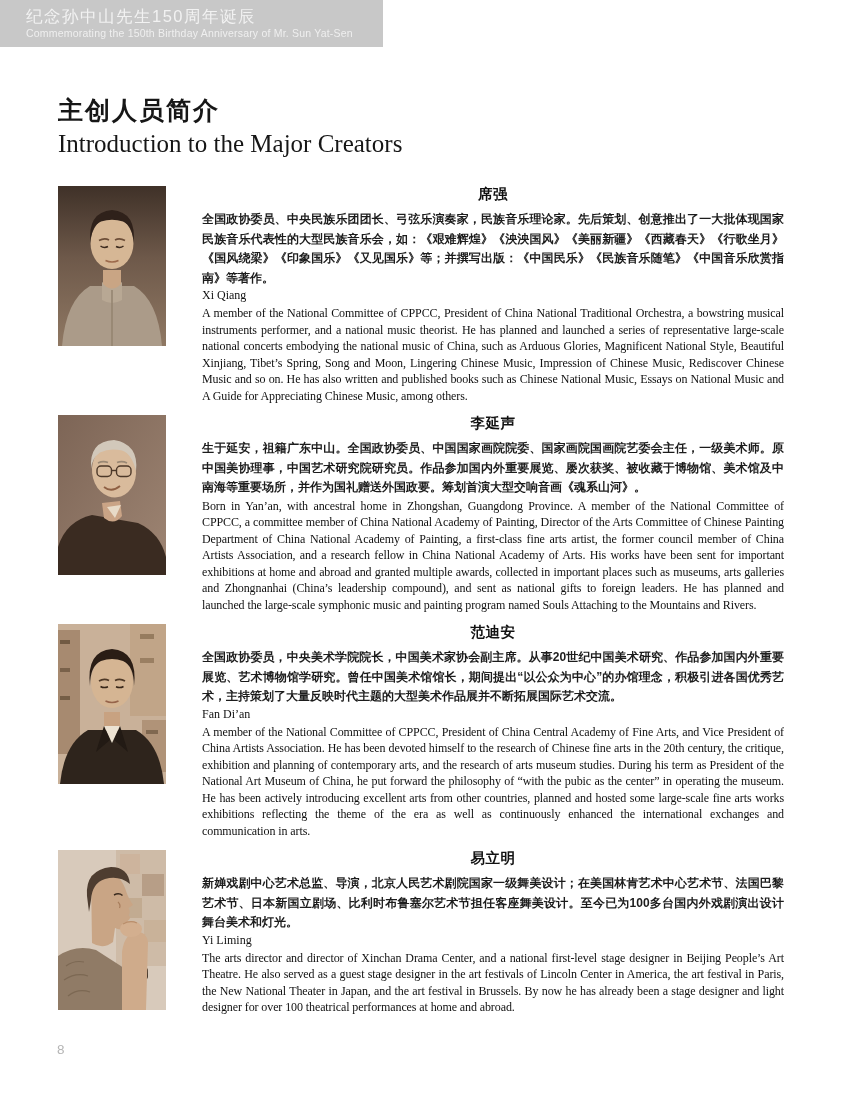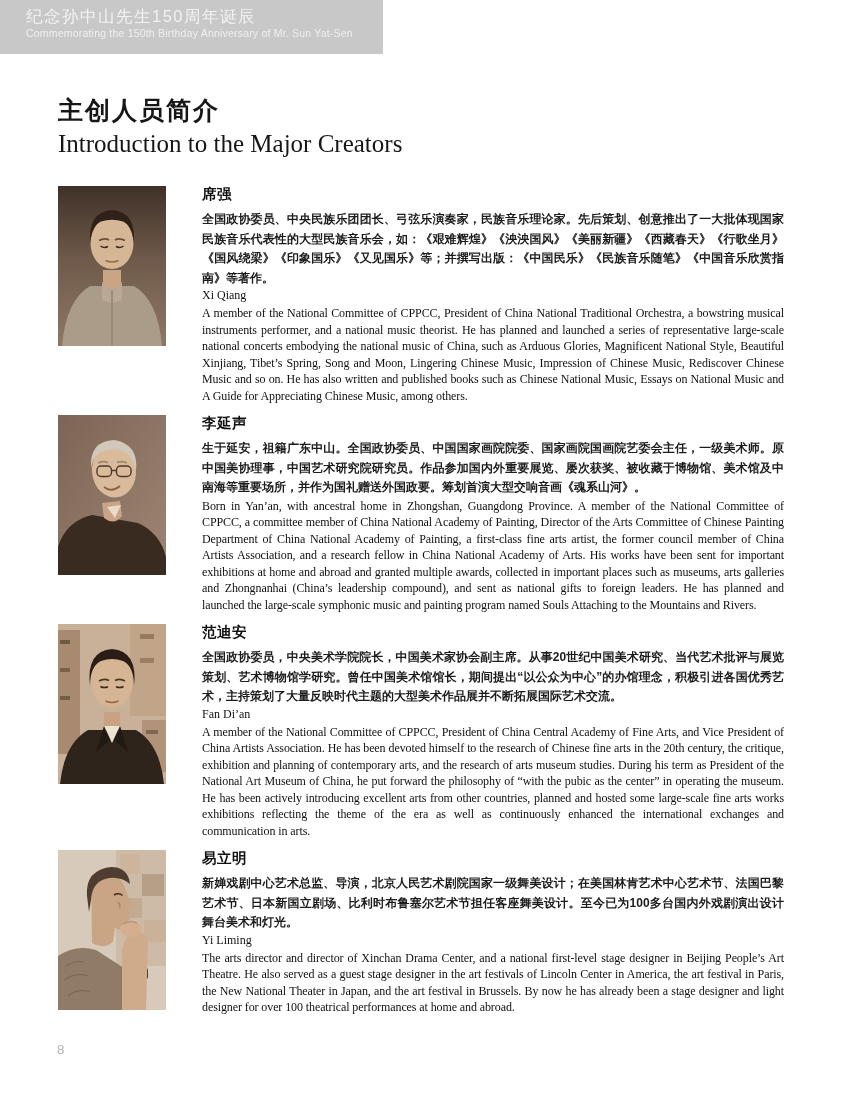--- a/index.html
+++ b/index.html
@@ -7,21 +7,21 @@
     width: 846px; height: 1102px;
     background: #ffffff;
     position: relative;
     overflow: hidden;
     font-family: "Liberation Sans", sans-serif;
     color: #1b1b1b;
   }
   
   .banner {
     position: absolute; top: 0; left: 0;
-    width: 383px; height: 54px;
+    width: 383px; height: 47px;
     background: #c8c8c8;
     box-sizing: border-box;
     padding: 6px 0 0 26px;
   }
   .banner-zh {
     color: #f2f2f2; font-size: 16.5px; letter-spacing: 1.5px;
     line-height: 20px; font-weight: 400;
   }
   .banner-en {
     color: #efefef; font-size: 10.5px; margin-top: 1px; letter-spacing: 0.2px;
@@ -39,21 +39,21 @@
   .profiles { position: absolute; left: 58px; top: 186px; width: 730px; }
   .profile { display: flex; align-items: flex-start; margin-bottom: 11px; }
   .photo {
     width: 108px; height: 160px; flex: 0 0 108px;
     margin-right: 36px; overflow: hidden;
   }
   .photo svg { display: block; width: 108px; height: 160px; }
   .ptext { width: 582px; }
   .name-zh {
     font-size: 14.5px; font-weight: bold; color: #111;
-    letter-spacing: 0.5px; line-height: 17px; margin-bottom: 7px;
+    letter-spacing: 0.5px; line-height: 17px; margin-bottom: 7px; text-align: center;
   }
   .bio-zh {
     font-size: 12px; font-weight: 600; color: #1c1c1c;
     line-height: 19.5px; text-align: justify;
   }
   .name-en {
     font-family: "Liberation Serif", serif;
     font-size: 12px; color: #101010;
     margin-bottom: 3px; line-height: 14px;
   }
@@ -162,21 +162,21 @@
         <path d="M62 102 L70 128 L56 116 Z" fill="#221a14"></path>
         <ellipse cx="54" cy="58" rx="21" ry="26" fill="#d5b593"></ellipse>
         <path d="M32 62 Q28 27 54 25 Q80 27 76 62 Q76 42 65 37 Q54 33 43 37 Q32 42 32 62 Z" fill="#2a1d15"></path>
         <path d="M41 57 Q46 54 51 56.5 M57 56.5 Q62 54 67 57" stroke="#4e3826" stroke-width="1.7" fill="none"></path>
         <path d="M42.5 62.5 Q46 64.5 50 62.8 M58 62.8 Q62 64.5 65.5 62.5" stroke="#352417" stroke-width="1.5" fill="none"></path>
         <path d="M47.5 77 Q54 80 60.5 77" stroke="#96644a" stroke-width="1.6" fill="none"></path>
       </svg>
     </div>
     <div class="ptext">
       <div class="name-zh">范迪安</div>
-      <div class="bio-zh">全国政协委员，中央美术学院院长，中国美术家协会副主席。从事20世纪中国美术研究、当代艺术批评与展览策划、艺术博物馆学研究。曾任中国美术馆馆长，期间提出“以公众为中心”的办馆理念，积极引进各国优秀艺术，主持策划了大量反映时代主题的大型美术作品展并不断拓展国际艺术交流。</div>
+      <div class="bio-zh">全国政协委员，中央美术学院院长，中国美术家协会副主席。从事20世纪中国美术研究、作品参加国内外重要展览、艺术博物馆学研究。曾任中国美术馆馆长，期间提出“以公众为中心”的办馆理念，积极引进各国优秀艺术，主持策划了大量反映时代主题的大型美术作品展并不断拓展国际艺术交流。</div>
       <div class="name-en">Fan Di’an</div>
       <div class="bio-en">A member of the National Committee of CPPCC, President of China Central Academy of Fine Arts, and Vice President of China Artists Association. He has been devoted himself to the research of Chinese fine arts in the 20th century, the critique, exhibition and planning of contemporary arts, and the research of arts museum studies. During his term as President of the National Art Museum of China, he put forward the philosophy of “with the pubic as the center” in operating the museum. He has been actively introducing excellent arts from other countries, planned and hosted some large-scale fine arts works exhibitions reflecting the theme of the era as well as continuously enhanced the international exchanges and communication in arts.</div>
     </div>
   </div>
 
   <div class="profile">
     <div class="photo">
       <svg viewBox="0 0 108 160">
         <rect width="108" height="160" fill="#d8cabb"></rect>
         <rect x="58" y="0" width="50" height="116" fill="#c6ae97" opacity="0.55"></rect>

